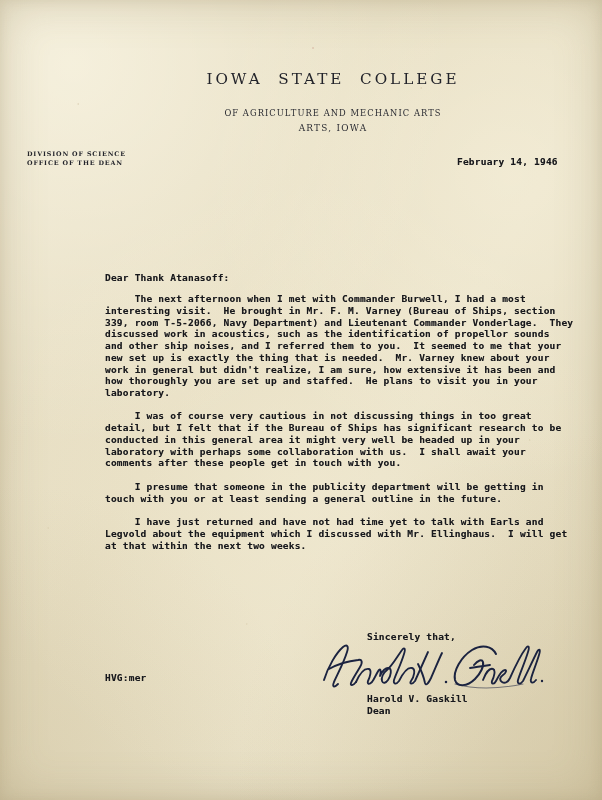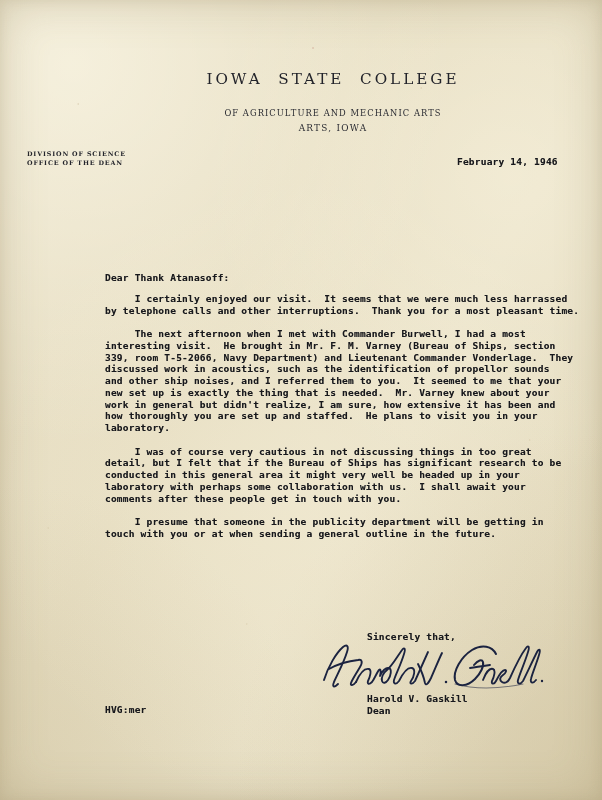--- a/index.html
+++ b/index.html
@@ -107,21 +107,21 @@
   #date { position: absolute; top: 156px; left: 412px; }
 
   
   #recipient   { position: absolute; top: 210px; left: 60px; }
   #salutation  { position: absolute; top: 272px; left: 60px; }
   #body        { position: absolute; top: 293px; left: 60px; }
   #body p      { margin: 0 0 11.7px 0; }
 
   #closing     { position: absolute; top: 631px; left: 322px; }
   #signer      { position: absolute; top: 693px; left: 322px; }
-  #initials    { position: absolute; top: 704px; left: 60px; }
+  #initials    { position: absolute; top: 672px; left: 60px; }
 
   
   #signature {
     position: absolute;
     top: 640px;
     left: 318px;
     width: 228px;
     height: 56px;
     pointer-events: none;
   }
@@ -142,38 +142,39 @@
 
   <div id="division">DIVISION OF SCIENCE
 OFFICE OF THE DEAN</div>
 
   <div id="date" class="tw">February 14, 1946</div>
 
 
   <div id="salutation" class="tw">Dear Thank Atanasoff:</div>
 
   <div id="body">
-    <p class="tw">     I certainly enjoyed our visit.  It seems that we were much less harrassed
-by telephone calls and other interruptions.  Thank you for a most pleasant time.</p>
     <p class="tw">     The next afternoon when I met with Commander Burwell, I had a most
 interesting visit.  He brought in Mr. F. M. Varney (Bureau of Ships, section
 339, room T-5-2066, Navy Department) and Lieutenant Commander Vonderlage.  They
 discussed work in acoustics, such as the identification of propellor sounds
 and other ship noises, and I referred them to you.  It seemed to me that your
 new set up is exactly the thing that is needed.  Mr. Varney knew about your
 work in general but didn't realize, I am sure, how extensive it has been and
 how thoroughly you are set up and staffed.  He plans to visit you in your
 laboratory.</p>
     <p class="tw">     I was of course very cautious in not discussing things in too great
 detail, but I felt that if the Bureau of Ships has significant research to be
 conducted in this general area it might very well be headed up in your
 laboratory with perhaps some collaboration with us.  I shall await your
 comments after these people get in touch with you.</p>
     <p class="tw">     I presume that someone in the publicity department will be getting in
-touch with you or at when sending a general outline in the future.</p>
+touch with you or at least sending a general outline in the future.</p>
+    <p class="tw">     I have just returned and have not had time yet to talk with Earls and
+Legvold about the equipment which I discussed with Mr. Ellinghaus.  I will get
+at that within the next two weeks.</p>
   </div>
 
   <div id="closing" class="tw">Sincerely that,</div>
 
   <div id="signature">
     <svg width="228" height="56" viewBox="0 0 228 56" fill="none" stroke="#1b2340" stroke-linecap="round" stroke-linejoin="round">
 
       <path d="M6 40 C10 27 18 13 25 7 C29 4 31 6 29 12 C26 22 20 33 16 42 C14 47 16 48 20 44" stroke-width="1.9"></path>
 
       <path d="M11 29 C20 24 30 21 40 20 C44 19 45 22 42 27 C38 34 34 40 33 43 C32 46 35 46 38 42" stroke-width="1.9"></path>

